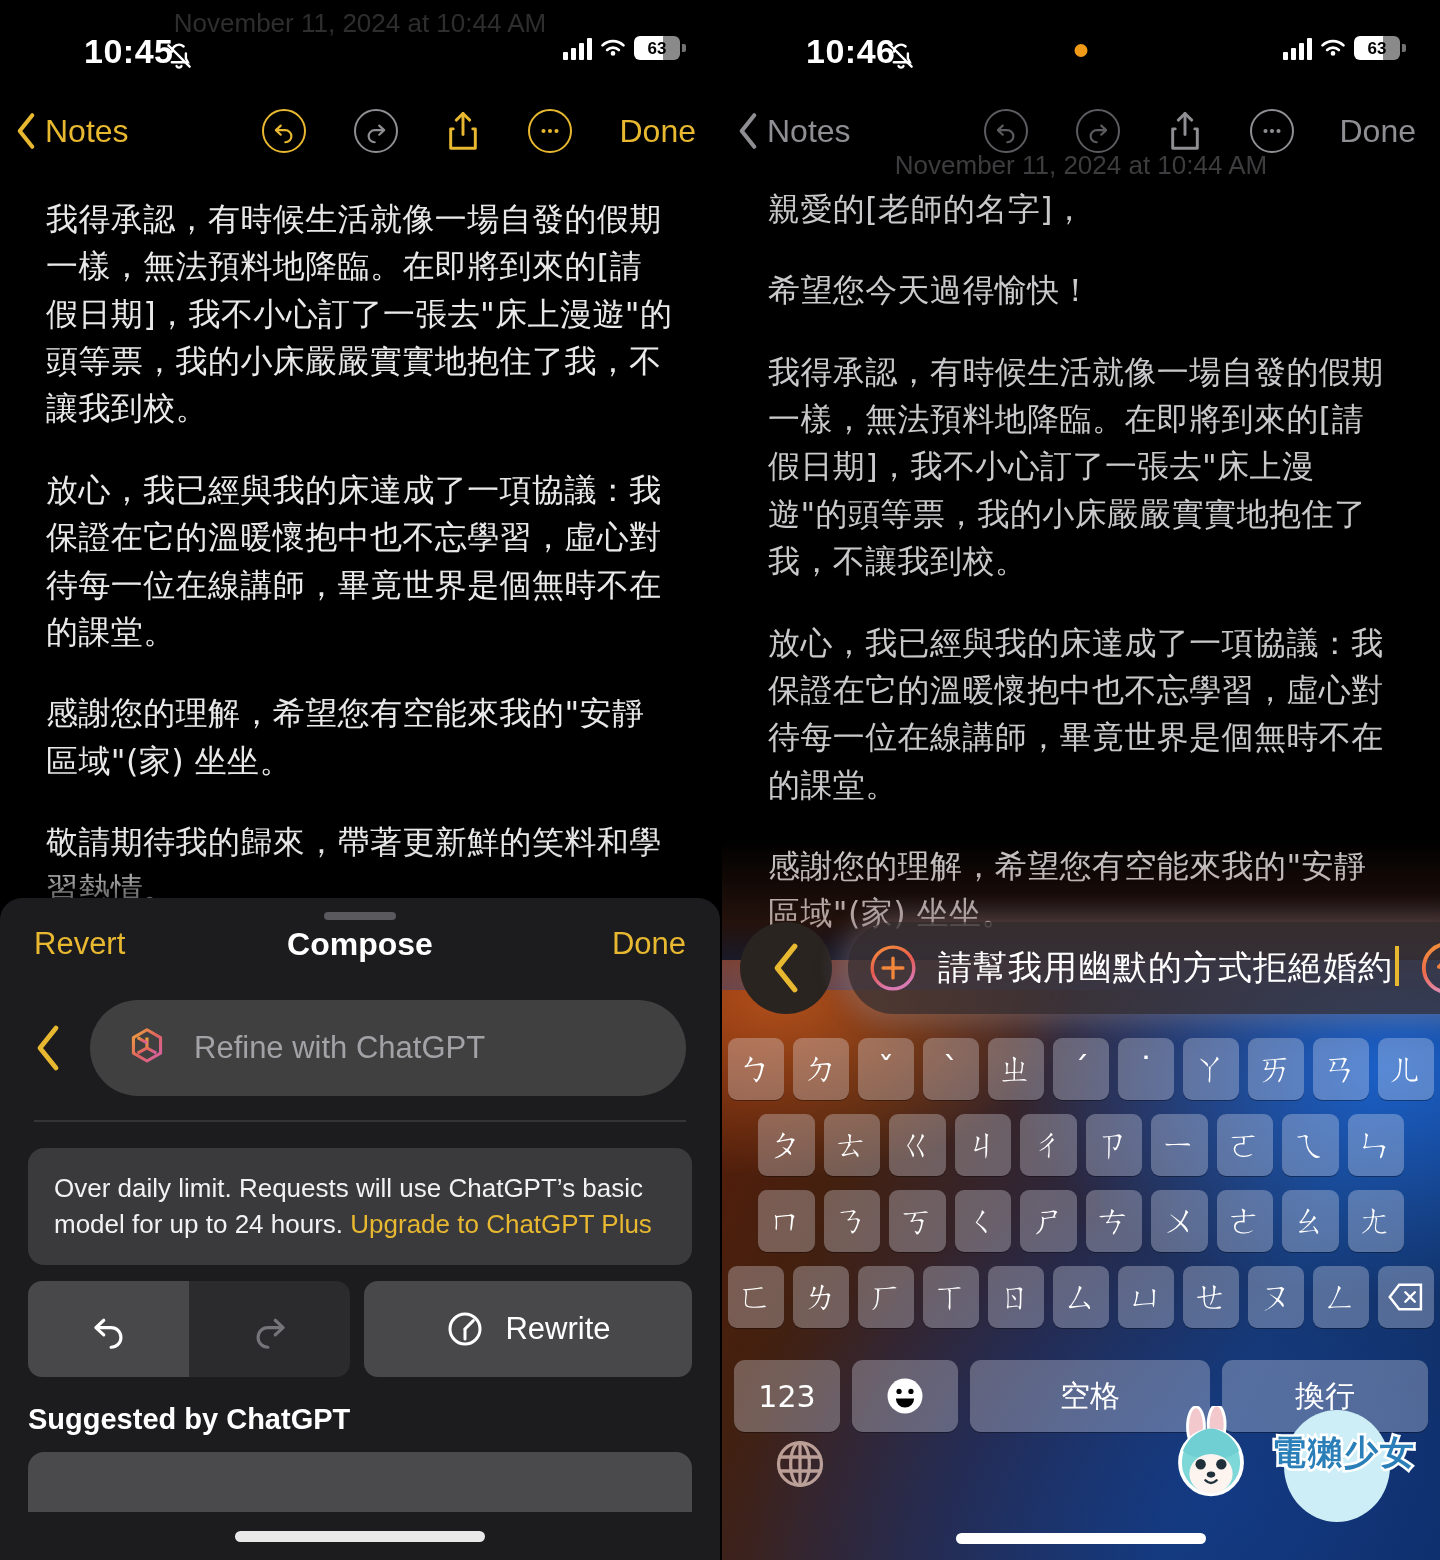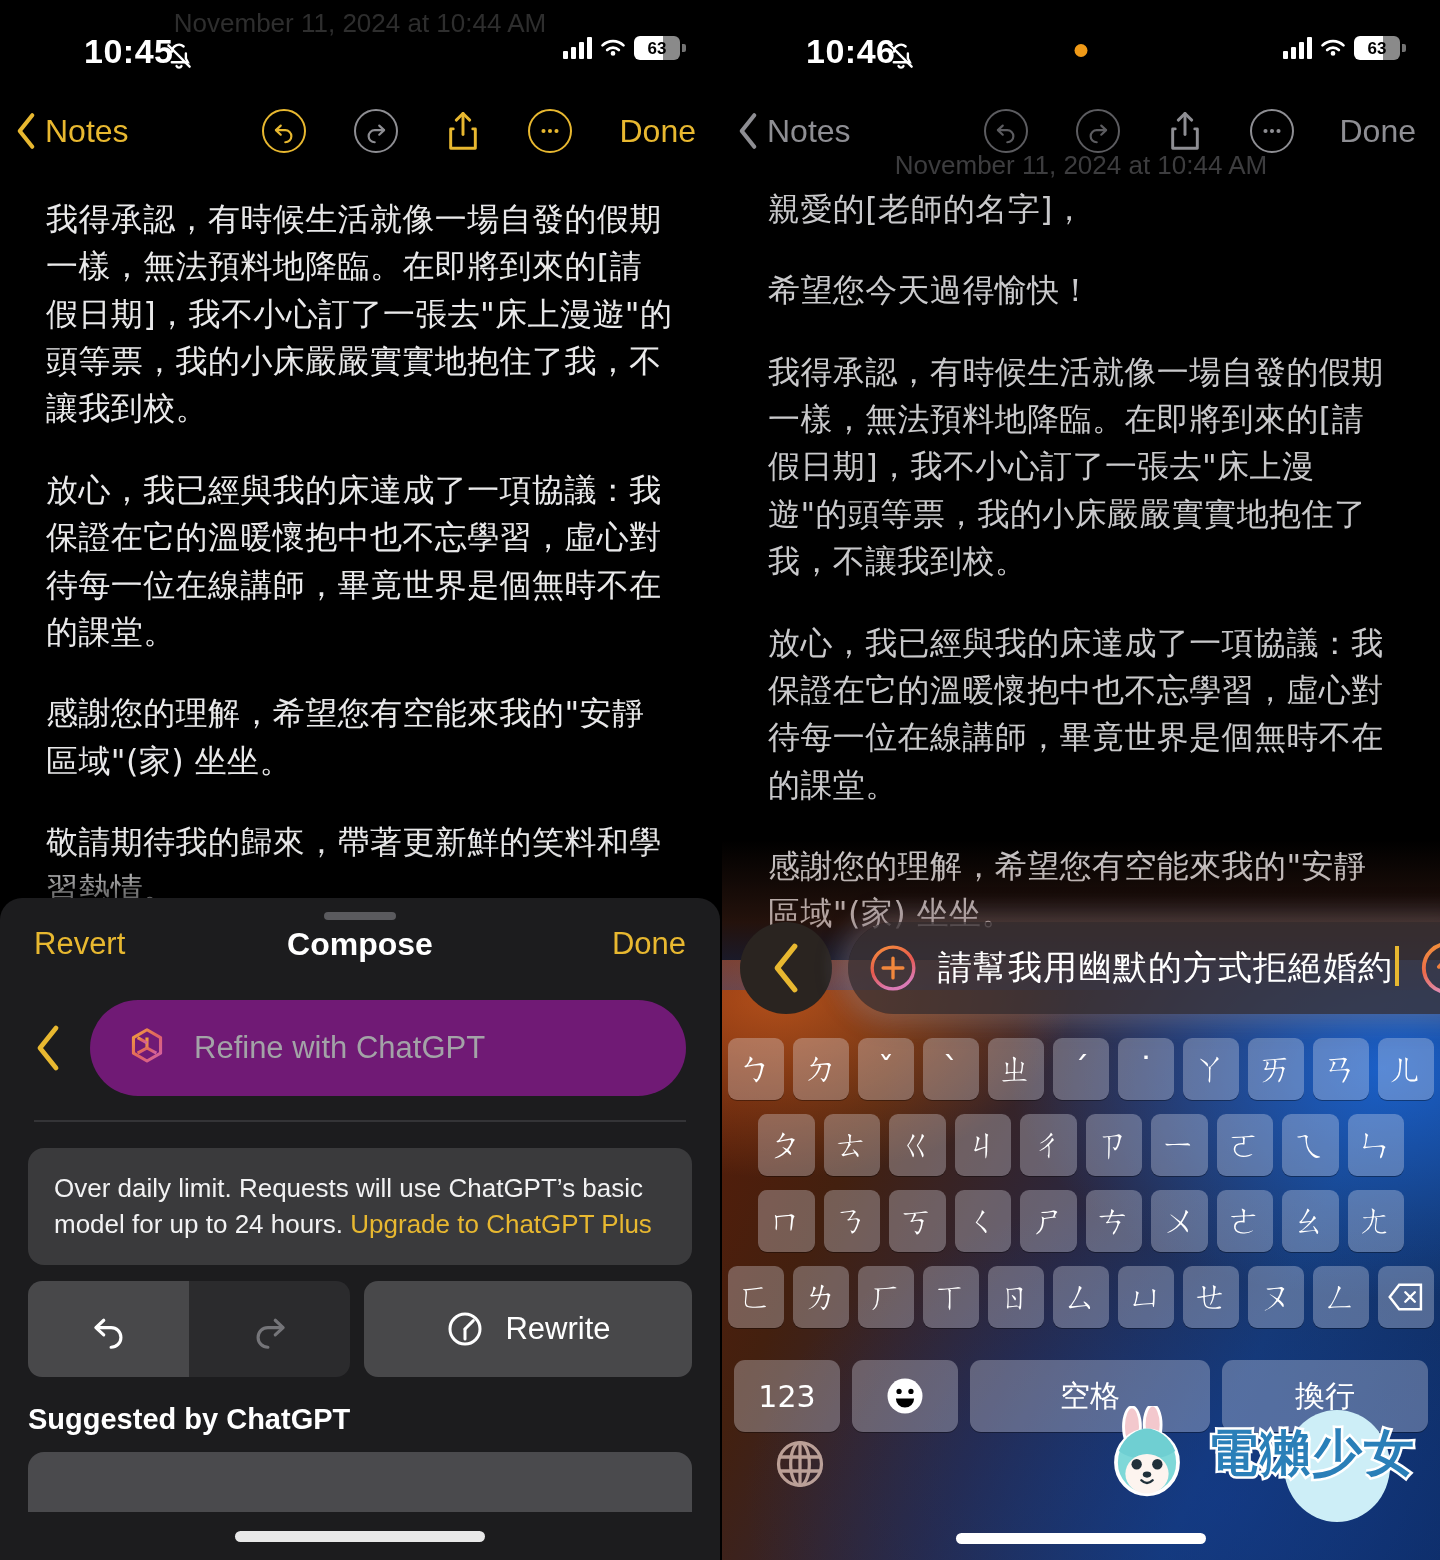--- a/index.html
+++ b/index.html
@@ -9,21 +9,21 @@
   .stage { position:relative; width:1440px; height:1560px; display:flex; }
   .panel { position:relative; width:720px; height:1560px; overflow:hidden; background:#000; }
   .panel.right { border-left:2px solid #000; }
 
   
   .statusbar { position:absolute; top:0; left:0; width:100%; height:92px;
     display:flex; align-items:center; z-index:40; }
   .sb-time { position:absolute; left:84px; top:32px; font-size:34px; font-weight:700;
     color:#fff; letter-spacing:.5px; }
   .sb-bell { position:absolute; top:40px; font-size:0; }
-  .sb-right { position:absolute; right:40px; top:36px; display:flex; align-items:center; gap:6px; }
+  .sb-right { position:absolute; right:40px; top:36px; display:flex; align-items:flex-end; gap:6px; }
   .sig { display:flex; align-items:flex-end; gap:3px; height:22px; }
   .sig i { display:block; width:5px; background:#fff; border-radius:1px; }
   .sig i:nth-child(1){height:8px}.sig i:nth-child(2){height:12px}
   .sig i:nth-child(3){height:17px}.sig i:nth-child(4){height:22px}
   .batt { position:relative; width:46px; height:24px; border-radius:6px; background:#fff;
     display:flex; align-items:center; justify-content:center; }
   .batt span { font-size:17px; font-weight:700; color:#000; line-height:1; }
   .batt::after { content:""; position:absolute; right:-6px; top:8px; width:4px; height:8px;
     background:rgba(255,255,255,.45); border-radius:0 2px 2px 0; }
   .batt.partial { background:linear-gradient(90deg,#fff 0 63%,#8a8a8a 63% 100%); }
@@ -65,21 +65,21 @@
     width:72px; height:8px; border-radius:4px; background:#5a5a5e; }
   .sheet-head { position:relative; height:92px; display:flex; align-items:center;
     padding:0 34px; }
   .sheet-revert { font-size:31px; color:#e8b830; }
   .sheet-title { position:absolute; left:0; width:100%; text-align:center;
     font-size:32px; font-weight:700; color:#fff; }
   .sheet-done { margin-left:auto; font-size:31px; color:#e8b830; position:relative; z-index:2; }
 
   .refine-row { display:flex; align-items:center; padding:0 34px; margin-top:10px; gap:28px; }
   .refine-back { font-size:0; }
-  .refine-field { flex:1; height:96px; border-radius:48px; background:#701a75;
+  .refine-field { flex:1; height:96px; border-radius:48px; background:#404040;
     display:flex; align-items:center; padding:0 32px; gap:22px; }
   .refine-ph { font-size:31px; color:#a3a3a7; }
   .oai { width:50px; height:50px; }
 
   .divider { height:1.5px; background:#343437; margin:24px 34px 0; }
 
   .notice { margin:26px 28px 0; background:#3a3a3c; border-radius:16px;
     padding:22px 26px; }
   .notice-text { font-size:26px; line-height:1.42; color:#f2f2f3; }
   .notice-link { color:#e8b830; }
@@ -138,21 +138,21 @@
   .k-emoji { flex:0 0 106px !important; }
   .k-space { flex:1 1 auto !important; }
   .k-ret { flex:0 0 206px !important; }
 
   .kbbottom { position:absolute; bottom:0; left:0; width:100%; height:150px; }
   .globe { position:absolute; left:50px; top:26px; opacity:.75; }
   .watermark { position:absolute; right:24px; top:-4px; display:flex; align-items:center; }
   .wm-badge { position:absolute; right:26px; top:4px; width:106px; height:112px;
     border-radius:50%; background:#cdeef7; }
   .wm-face { position:relative; width:94px; height:94px; z-index:3; }
-  .wm-text { position:relative; z-index:4; font-size:50px; font-weight:700;
+  .wm-text { position:relative; z-index:4; font-size:34px; font-weight:700;
     color:#2a7fb8; -webkit-text-stroke:5px #fff; paint-order:stroke fill;
     font-family:"DejaVu Sans","Liberation Sans",sans-serif; letter-spacing:2px;
     margin-left:14px; }
   .homebar { position:absolute; bottom:16px; left:50%; transform:translateX(-50%);
     width:250px; height:11px; border-radius:6px; background:#fff; z-index:60; }
   .homebar.dark { background:#e8e8e8; }
   .sheet .homebar { bottom:18px; }
 </style>
 </head>
 <body>

